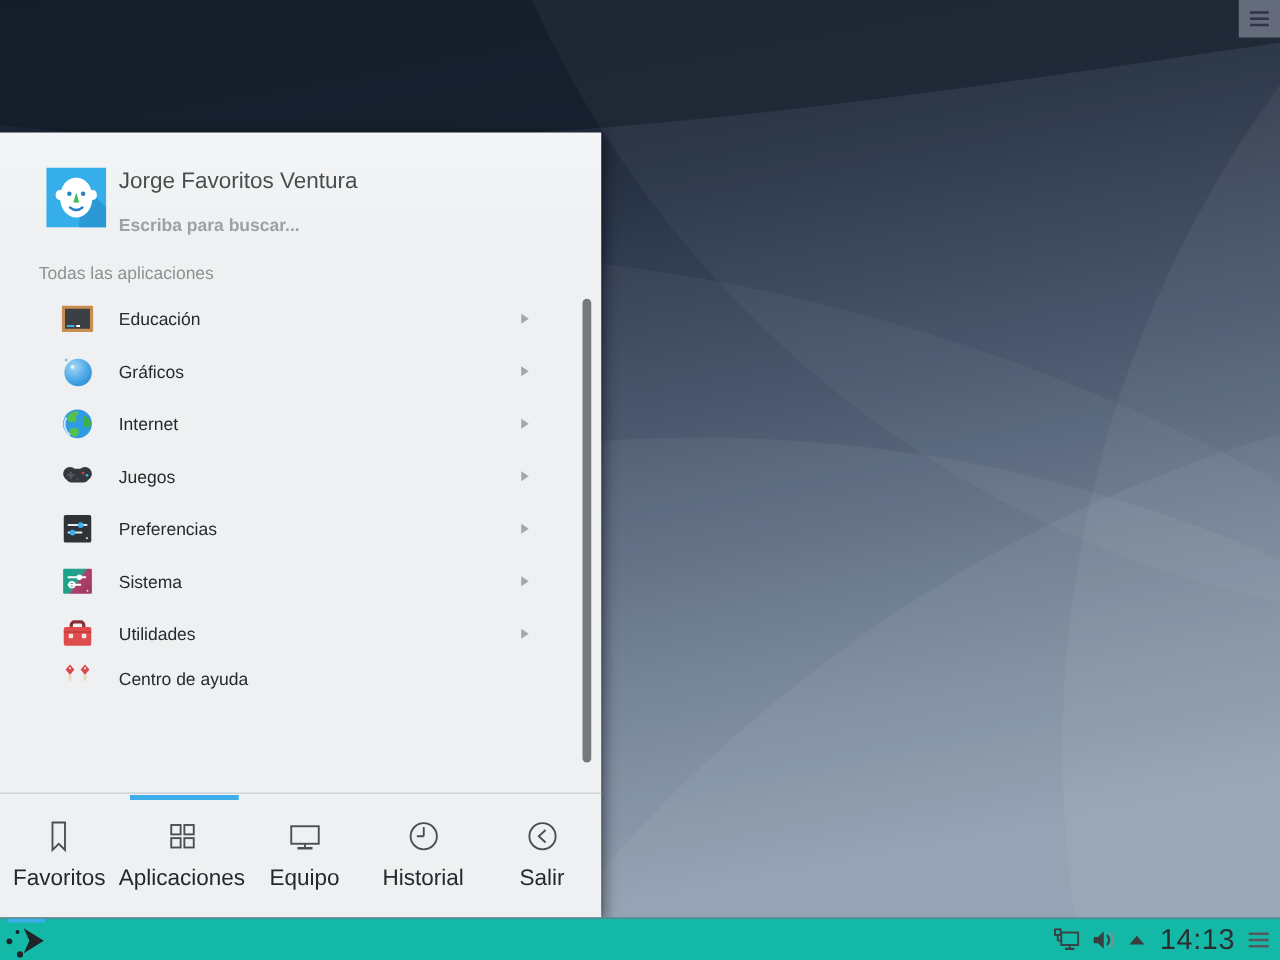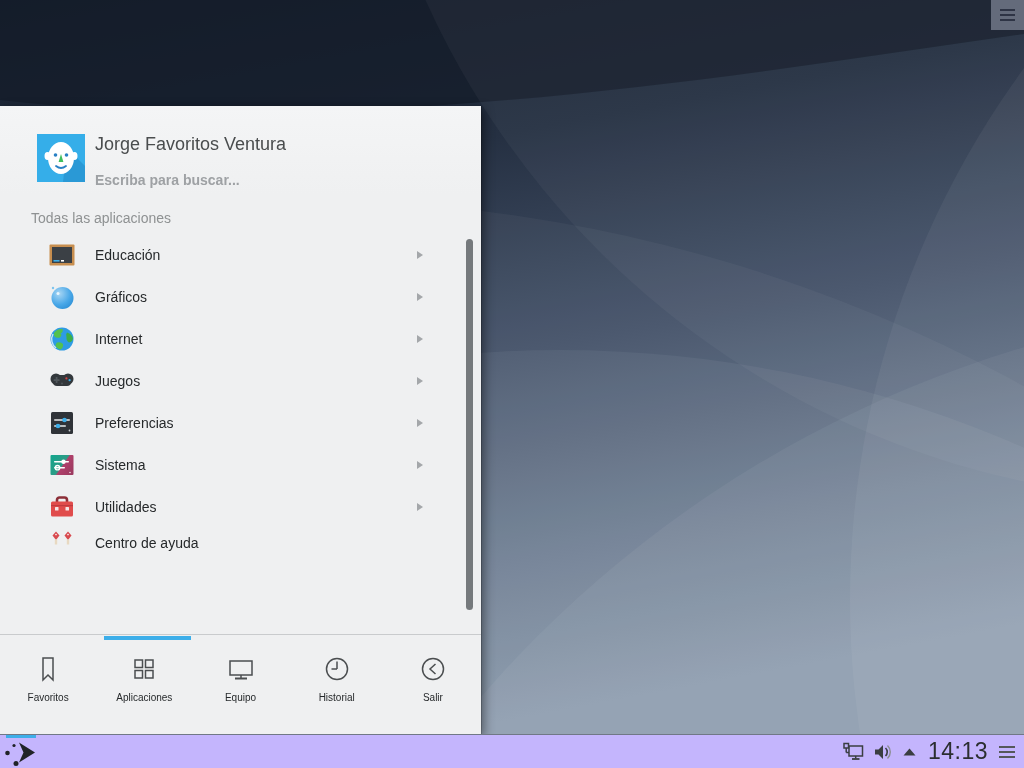--- a/index.html
+++ b/index.html
@@ -33,24 +33,24 @@
 
   .vscrollbar { position:absolute; left:466px; top:133px; width:7px; height:371px;
                 background:#75797c; border-radius:3.5px; }
 
   .tab-sep { position:absolute; left:0; top:528px; width:481px; height:1px; background:#c9cbcd; }
   .tab-indicator { position:absolute; left:104px; top:530px; width:87px; height:4px; }
 
   .tab-bar { position:absolute; left:0; top:529px; width:481px; height:99px; display:flex; }
   .tab { flex:1 1 0; display:flex; flex-direction:column; align-items:center; padding-top:19px; cursor:pointer; }
   .tab svg { width:30px; height:30px; }
-  .tab .tlabel { margin-top:8px; font-size:10px; color:#26292b; }
+  .tab .tlabel { margin-top:8px; font-size:18px; color:#26292b; }
 
   
-  .taskbar { position:absolute; left:0; bottom:0; width:1024px; height:34px; background:#c4b5fd;
+  .taskbar { position:absolute; left:0; bottom:0; width:1024px; height:34px; background:#14b8a6;
              border-top:1px solid #707886; display:flex; align-items:center; }
   .launcher-btn { position:relative; width:46px; height:100%; cursor:pointer; }
   .launcher-btn .active-strip { position:absolute; left:6px; top:0; width:30px; height:3px; }
   .launcher-btn svg { position:absolute; left:2px; top:3px; }
   .tray { margin-left:auto; display:flex; align-items:center; gap:7px; padding-right:8px; }
   .tray .ticon { display:flex; align-items:center; cursor:pointer; }
   .clock { font-size:23px; color:#2b2e30; letter-spacing:.5px; margin:0 3px; cursor:pointer; }
 </style>
 </head>
 <body>

